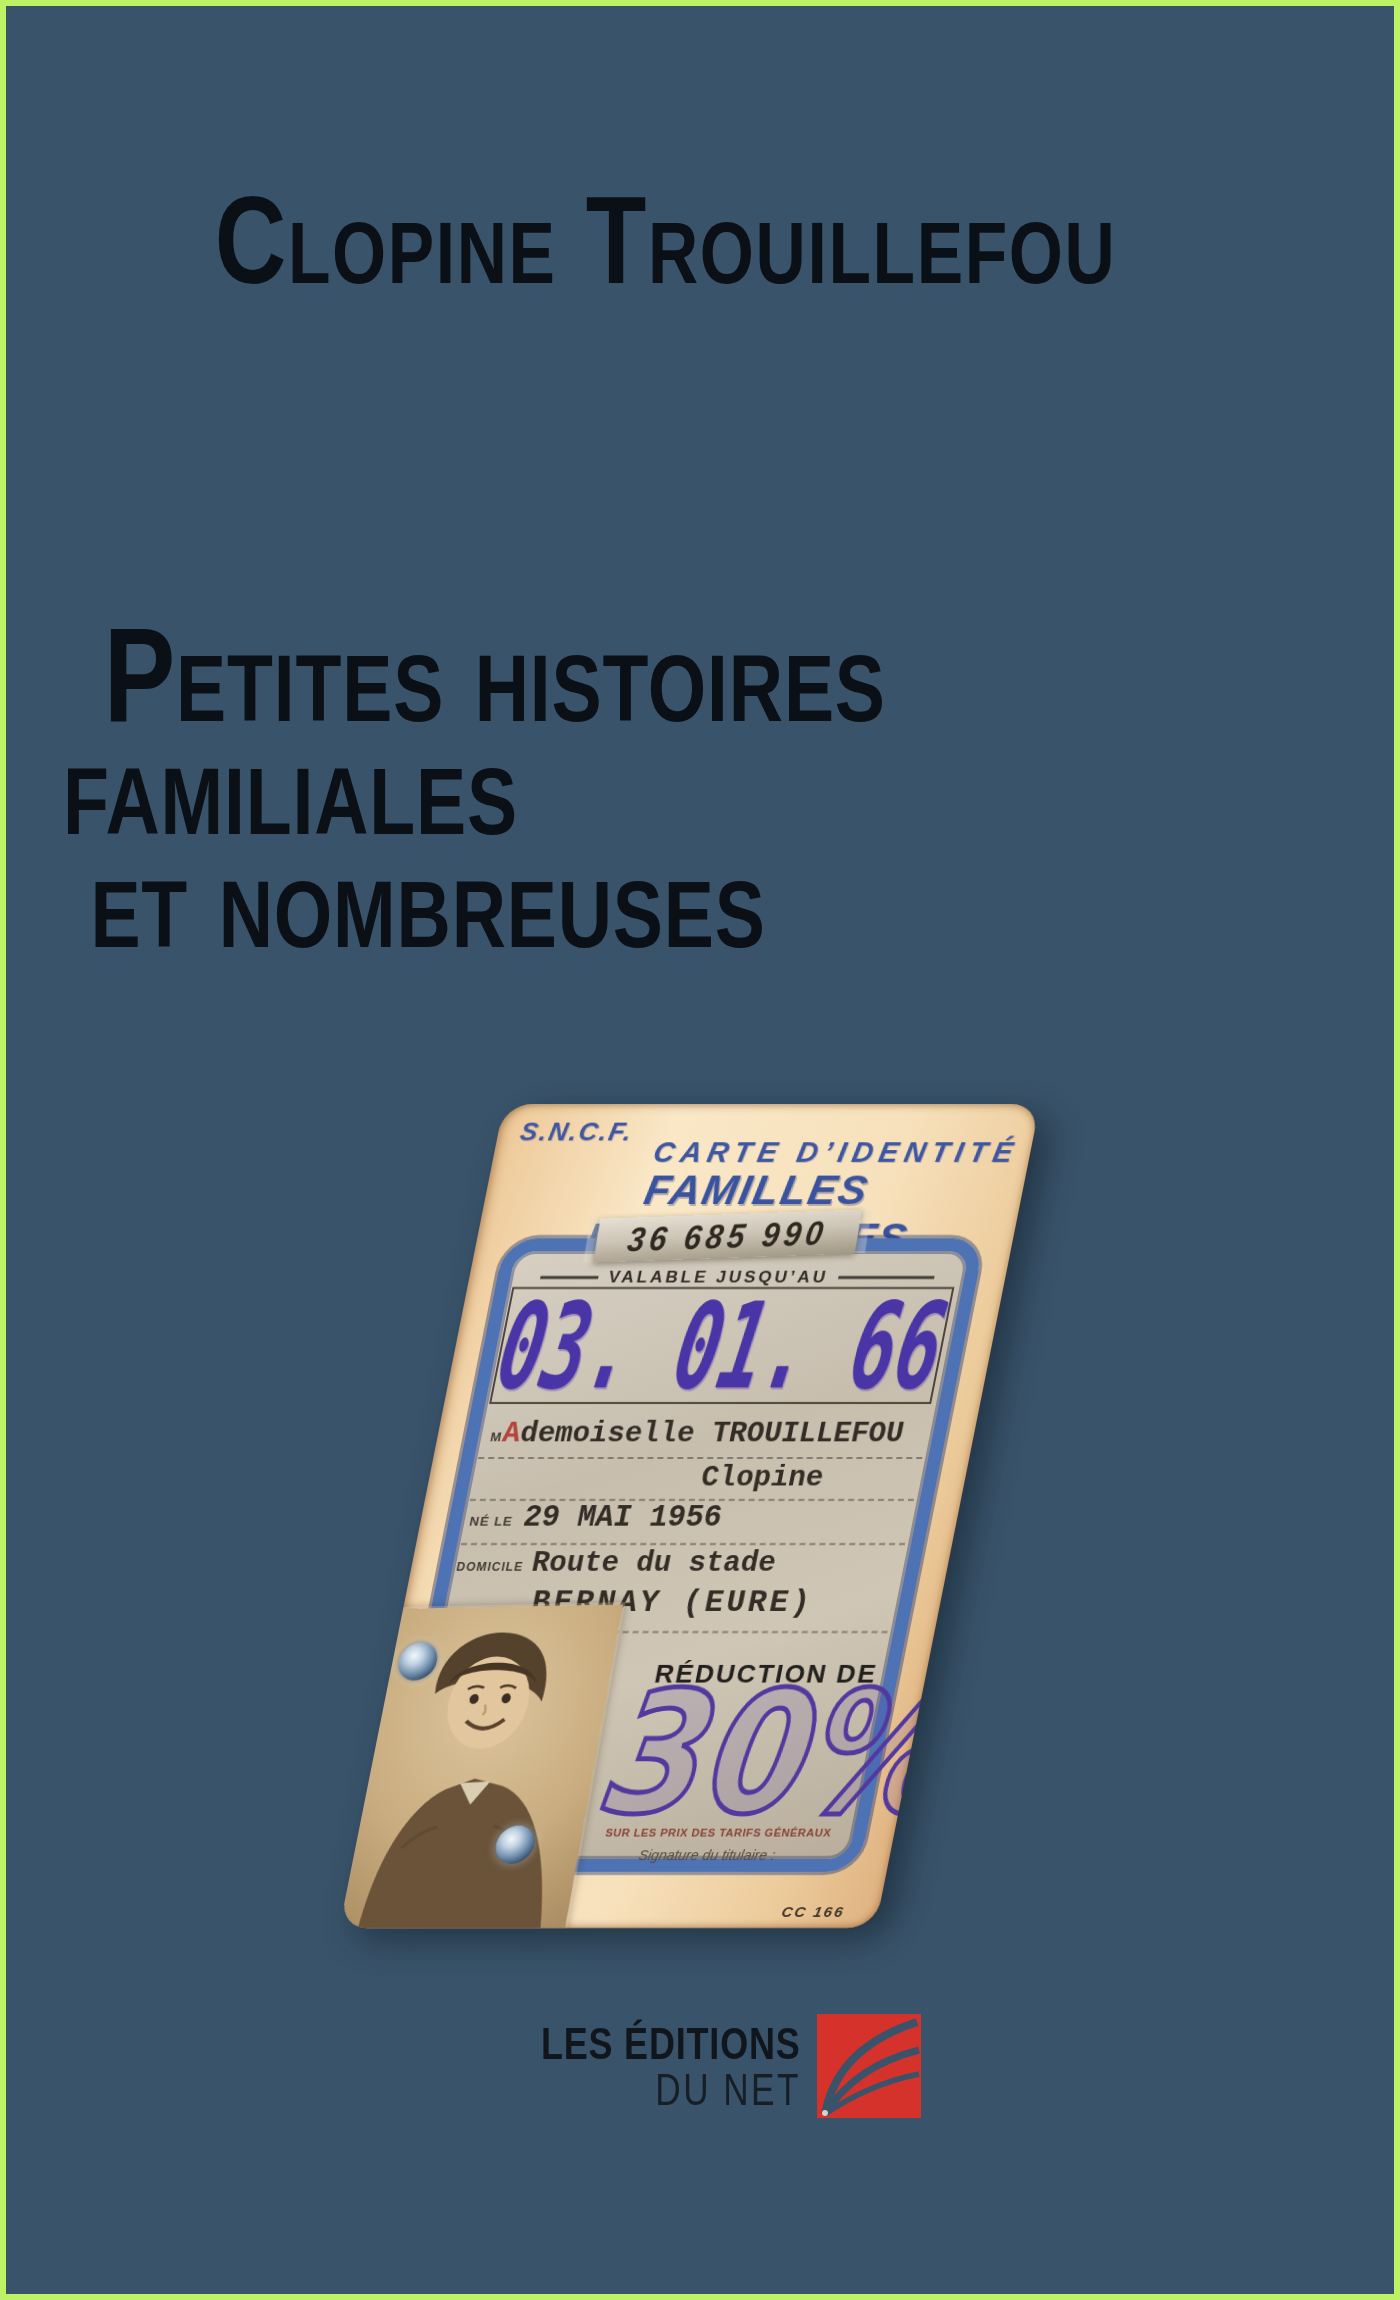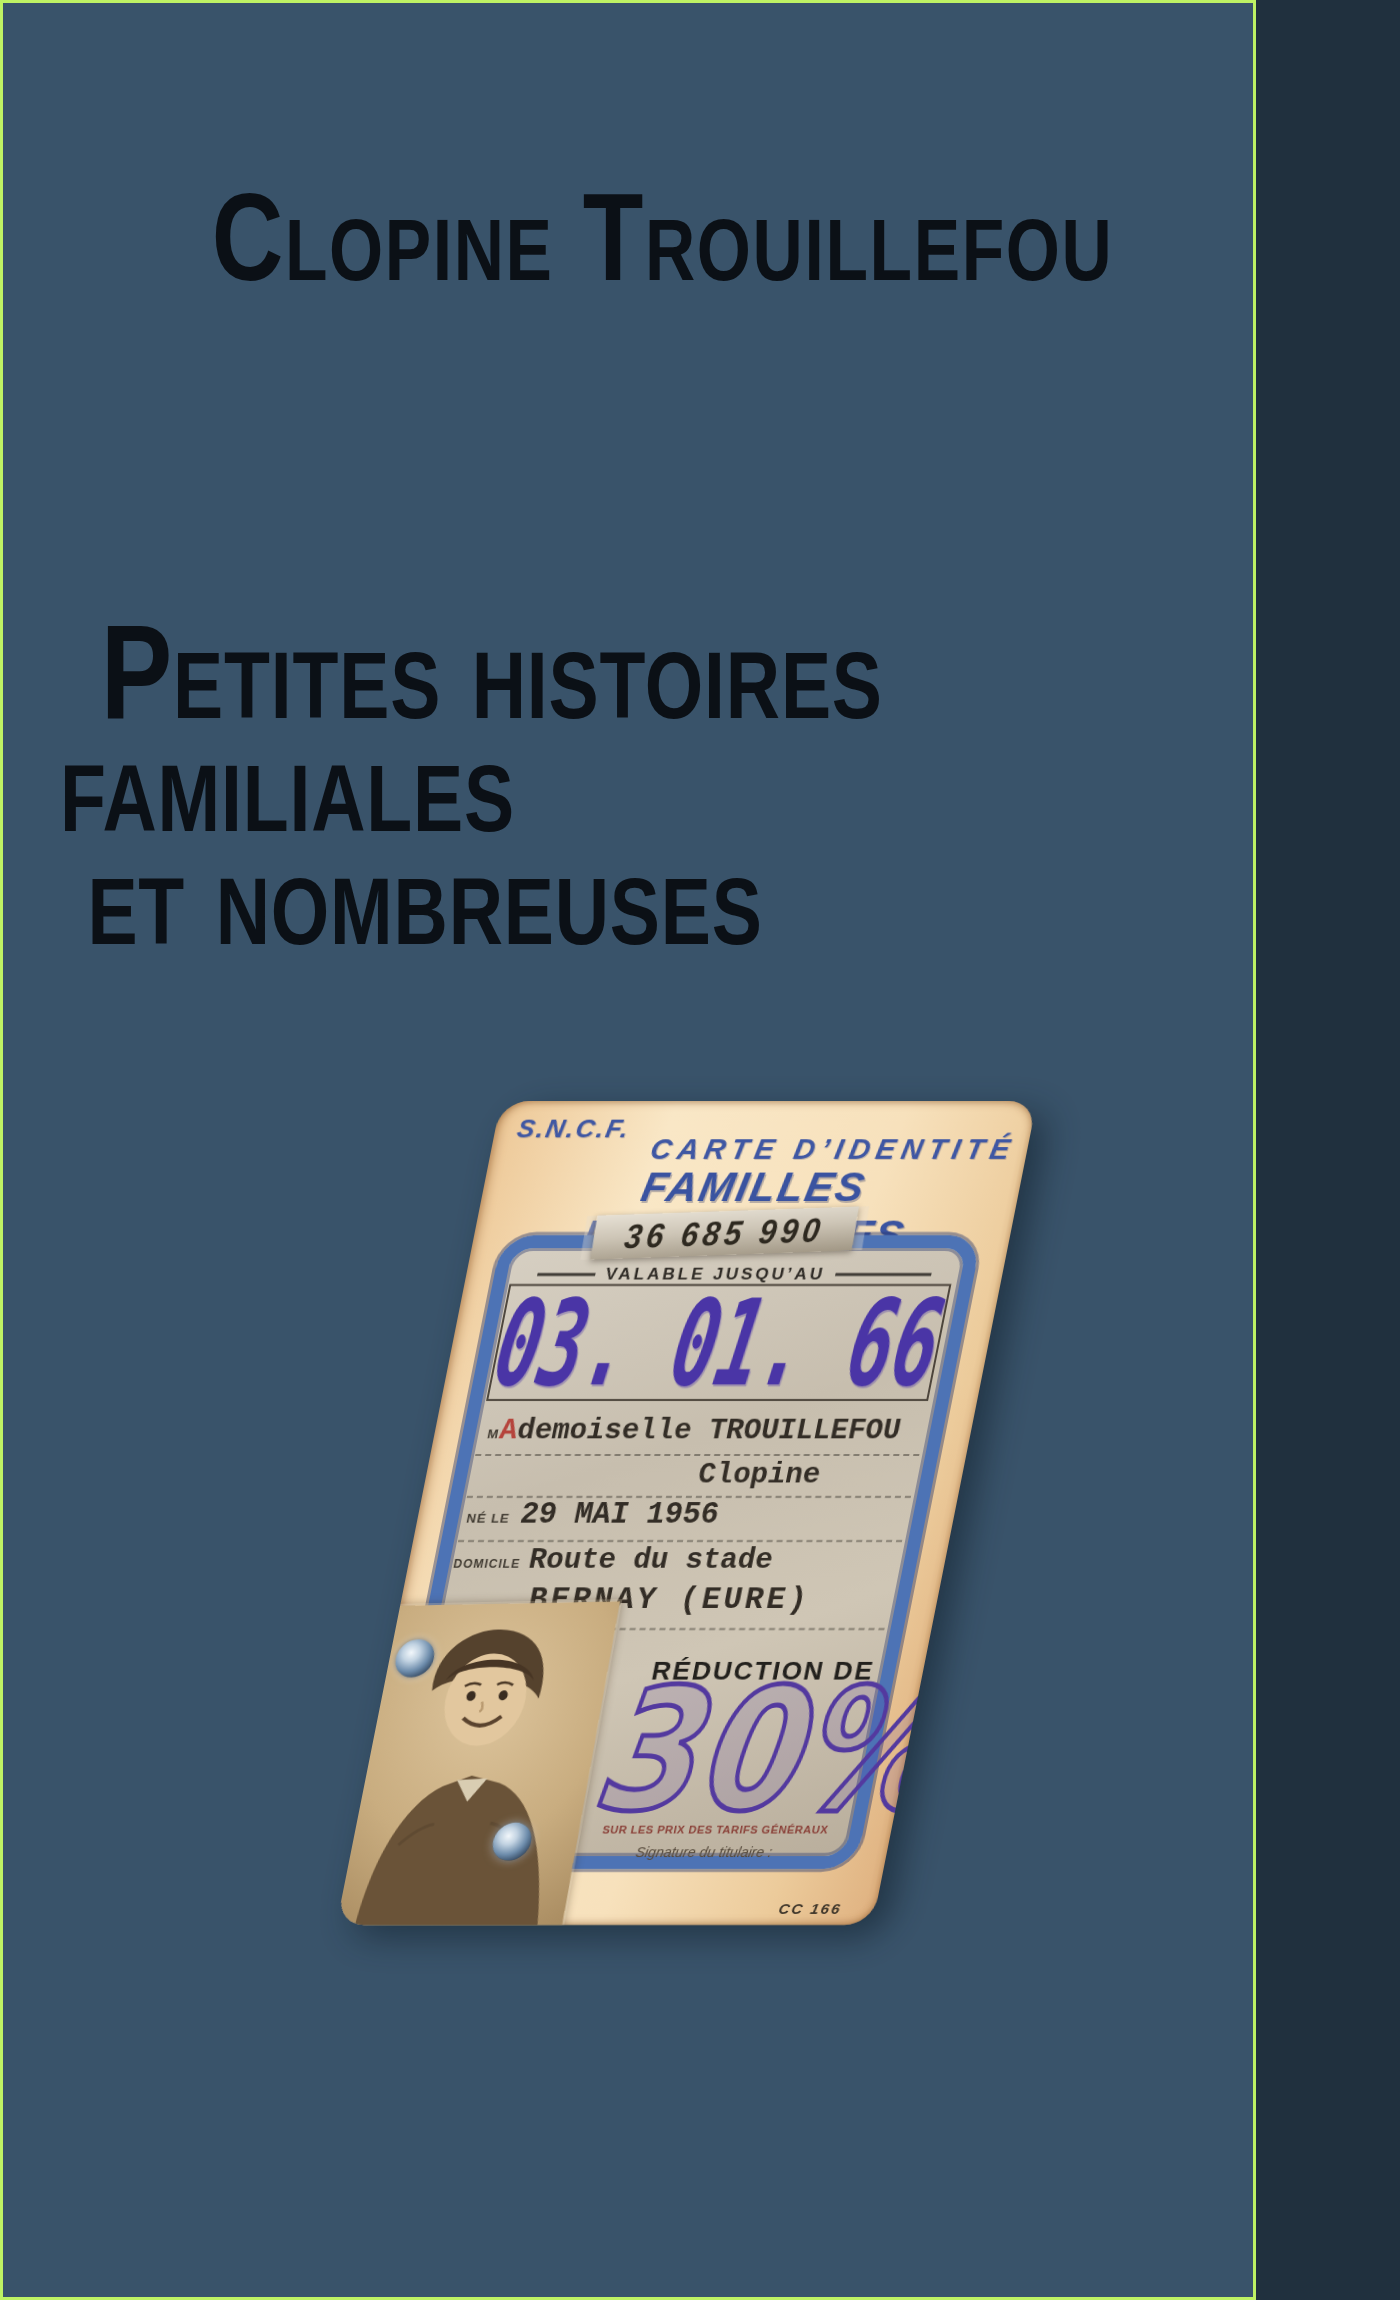--- a/index.html
+++ b/index.html
@@ -1,20 +1,20 @@
 <!DOCTYPE html>
 <html><head>
 <meta charset="utf-8">
 <style>
   html,body{margin:0;padding:0;background:#20303e;}
   .page{
     position:relative;
-    width:1256px;height:2300px;
+    width:1400px;height:2300px;
     background:#39536a;
-    border:3px solid #bef264;
+    border:6px solid #bef264;
     box-sizing:border-box;
     overflow:hidden;
     font-family:"Liberation Sans", sans-serif;
   }
   .cond{display:inline-block;transform:scaleX(0.8);transform-origin:50% 50%;white-space:nowrap;}
 
   
   .author{
     position:absolute;top:172px;left:0;width:1320px;
     text-align:center;
@@ -251,14 +251,27 @@
           <path d="M168,238 Q152,222 140,220" stroke="#53412c" stroke-width="3" fill="none" opacity="0.5"></path>
         </svg>
         <div class="grommet g1"></div>
         <div class="grommet g2"></div>
       </div>
 
       <div class="cc">CC 166</div>
     </div>
   </div>
 
+  <div class="publisher">
+    <div class="pub-text">
+      <div class="pub1 cond">LES ÉDITIONS</div>
+      <div class="pub2 cond">DU NET</div>
+    </div>
+    <svg class="logo-square" viewBox="0 0 104 104">
+      <rect x="0" y="0" width="104" height="104" fill="#d5322b"></rect>
+      <path d="M8,100 Q20,34 100,8" stroke="#39536a" stroke-width="8" fill="none"></path>
+      <path d="M8,100 Q38,52 102,36" stroke="#39536a" stroke-width="7" fill="none"></path>
+      <path d="M8,100 Q52,70 102,60" stroke="#39536a" stroke-width="5.5" fill="none"></path>
+      <circle cx="8" cy="99" r="3" fill="#f0e8dc" opacity="0.85"></circle>
+    </svg>
+  </div>
 
 </div>
 
 </body></html>

